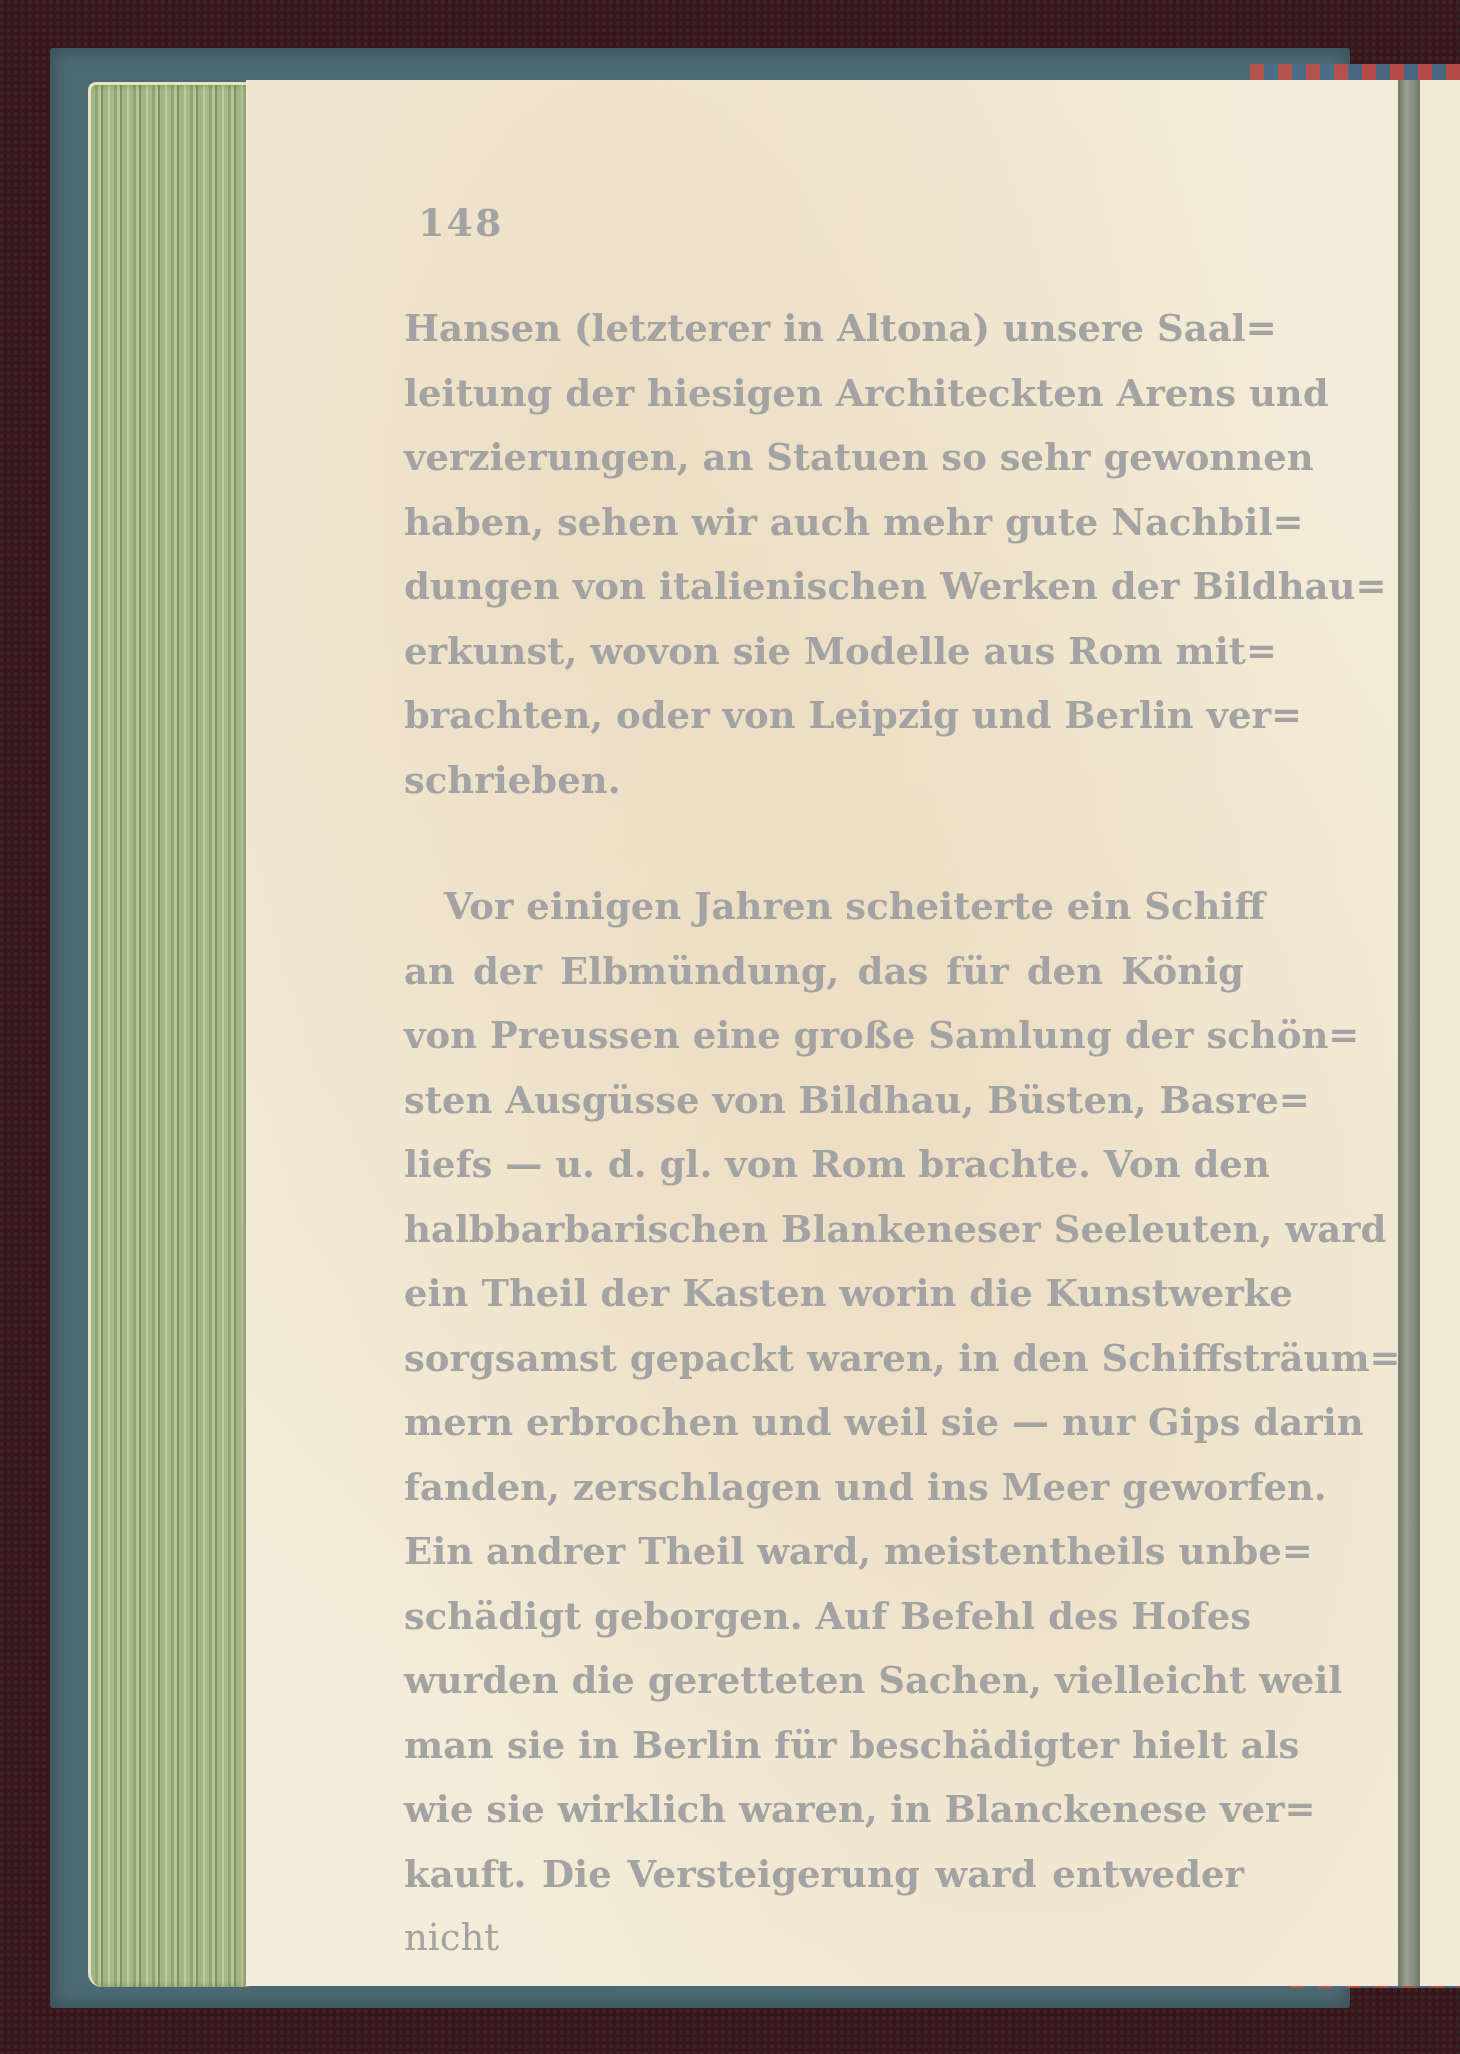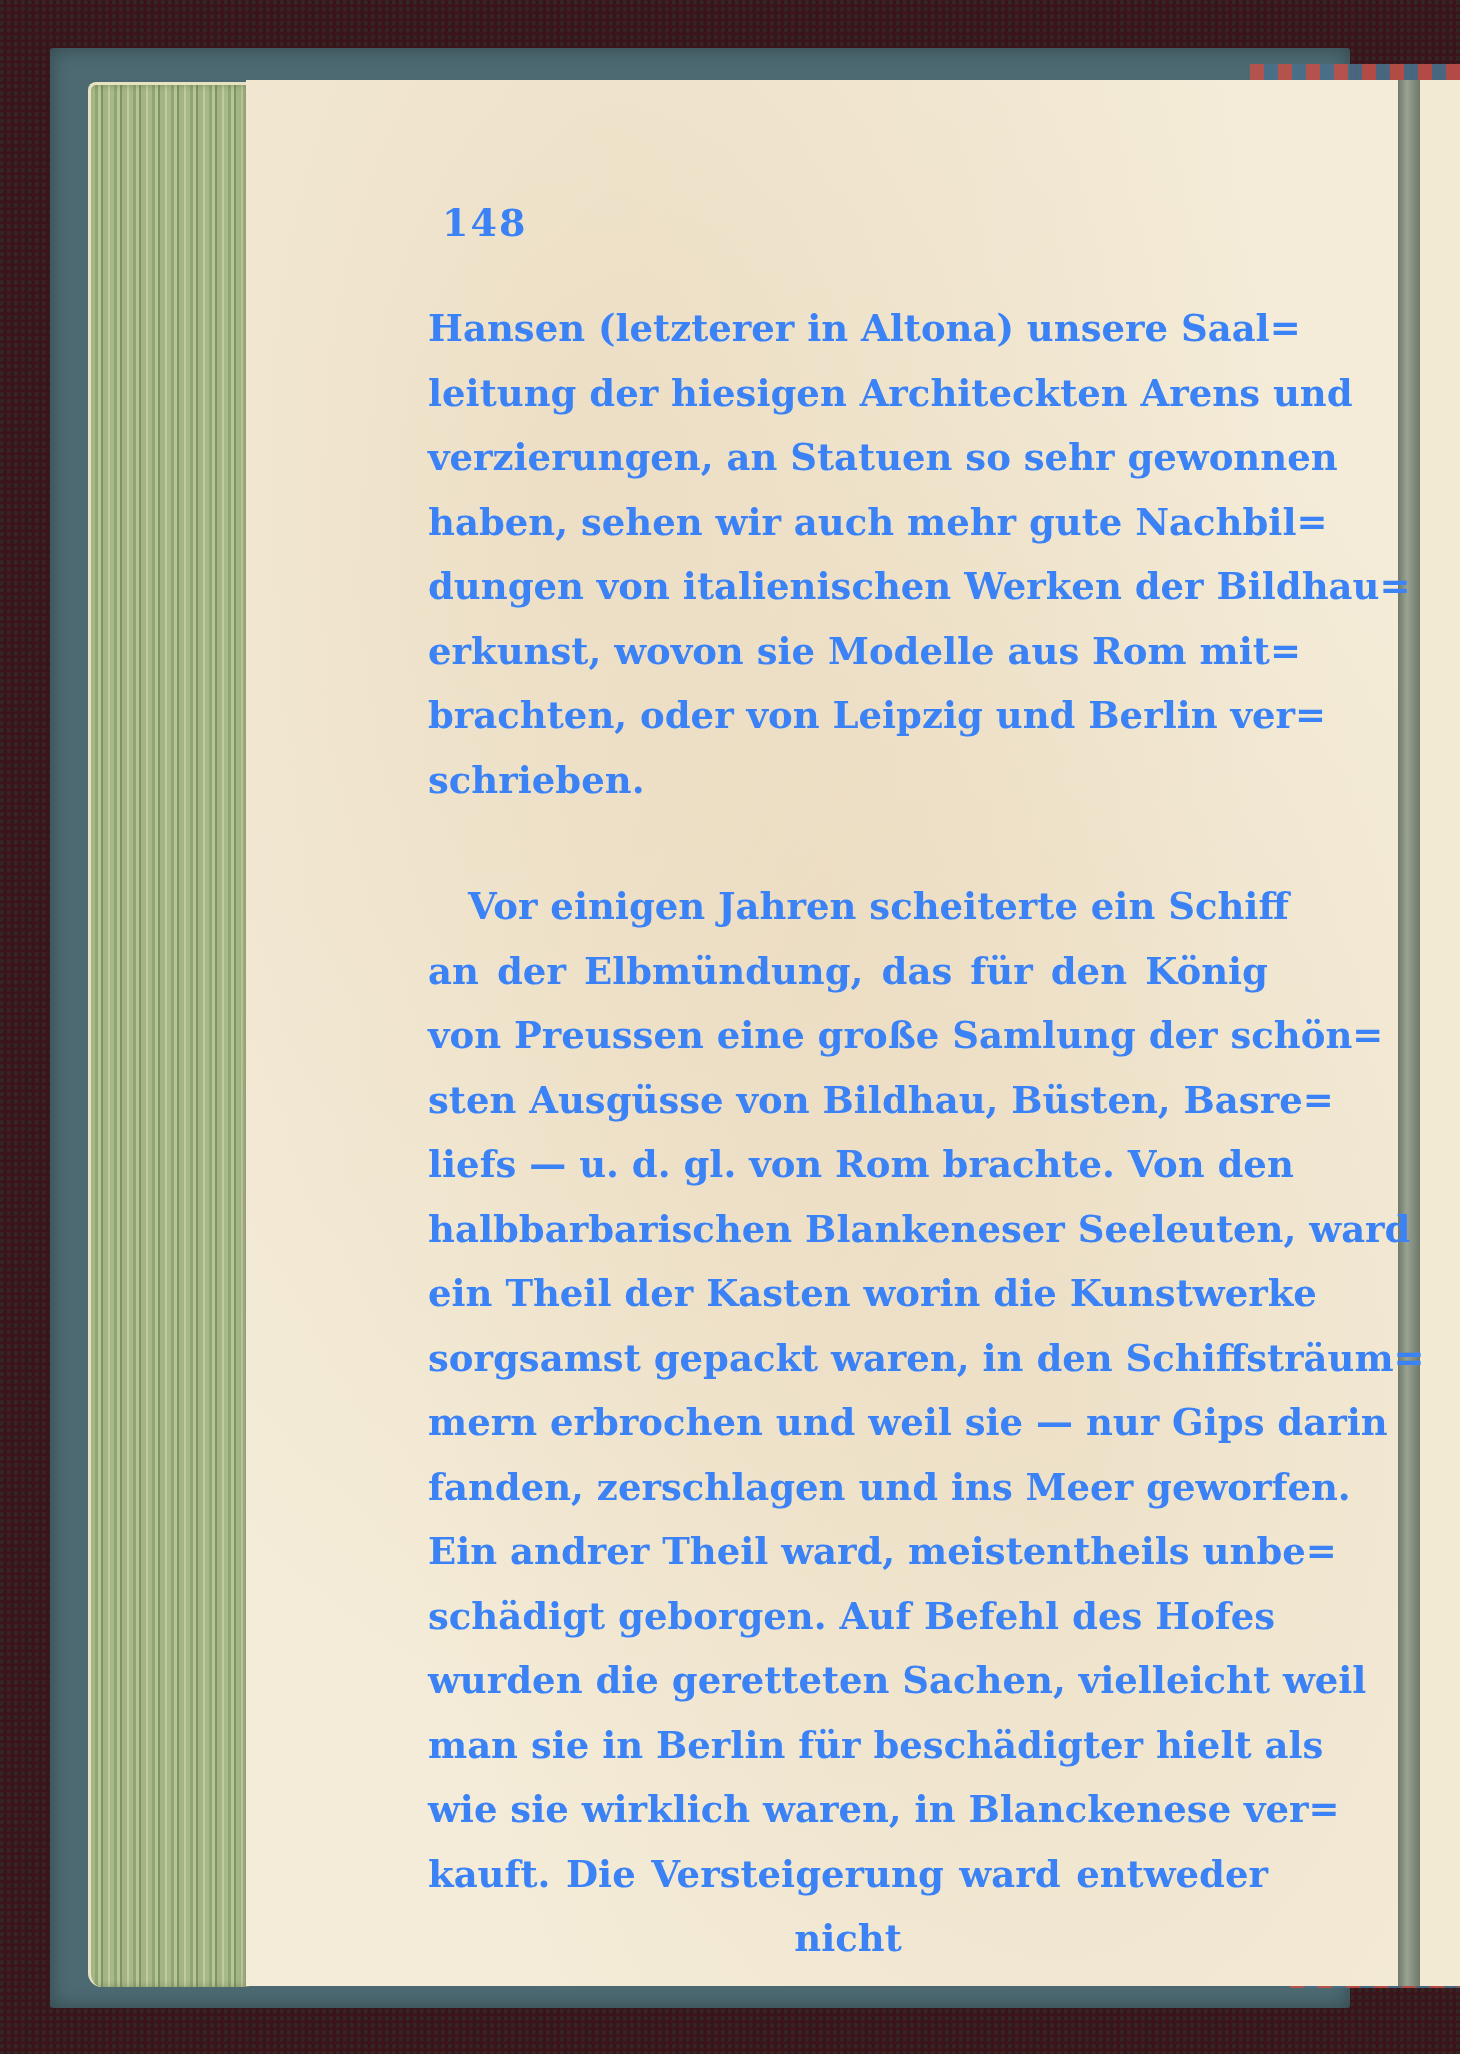--- a/index.html
+++ b/index.html
@@ -44,37 +44,37 @@
     }
     .gutter {
       position: absolute; left: 1398px; top: 80px; width: 22px; height: 1906px;
       background: linear-gradient(90deg, #6f7a6a, #9aa392 40%, #6e796a);
     }
     .next-page {
       position: absolute; left: 1420px; top: 80px; width: 40px; height: 1906px;
       background: #f3ead4;
     }
     .text-block {
-      position: absolute; left: 428px; top: 200px; width: 840px;
-      color: #3b82f6;
+      position: absolute; left: 404px; top: 200px; width: 840px;
+      color: #a3a3a3;
     }
     .page-number {
       font-size: 38px; font-weight: bold; letter-spacing: 2px;
       margin-left: 14px; margin-bottom: 56px; height: 40px;
     }
     .line {
       font-size: 37px; line-height: 64.5px; height: 64.5px;
       white-space: nowrap; text-align: justify; text-align-last: justify;
       font-weight: bold;
     }
     .line.last { text-align-last: left; }
     .line.indent { padding-left: 40px; }
     .para-gap { height: 62px; }
     .catchword {
-      font-size: 37px; font-weight: bold; text-align: center;
+      font-size: 37px; font-weight: normal; text-align: left;
       line-height: 64.5px; padding-right: 0;
     }
   </style>
 </head>
 <body>
 
 <div class="cover-left"></div>
 <div class="headband"></div>
 <div class="headband bottom"></div>
 <div class="page-edge"></div>

